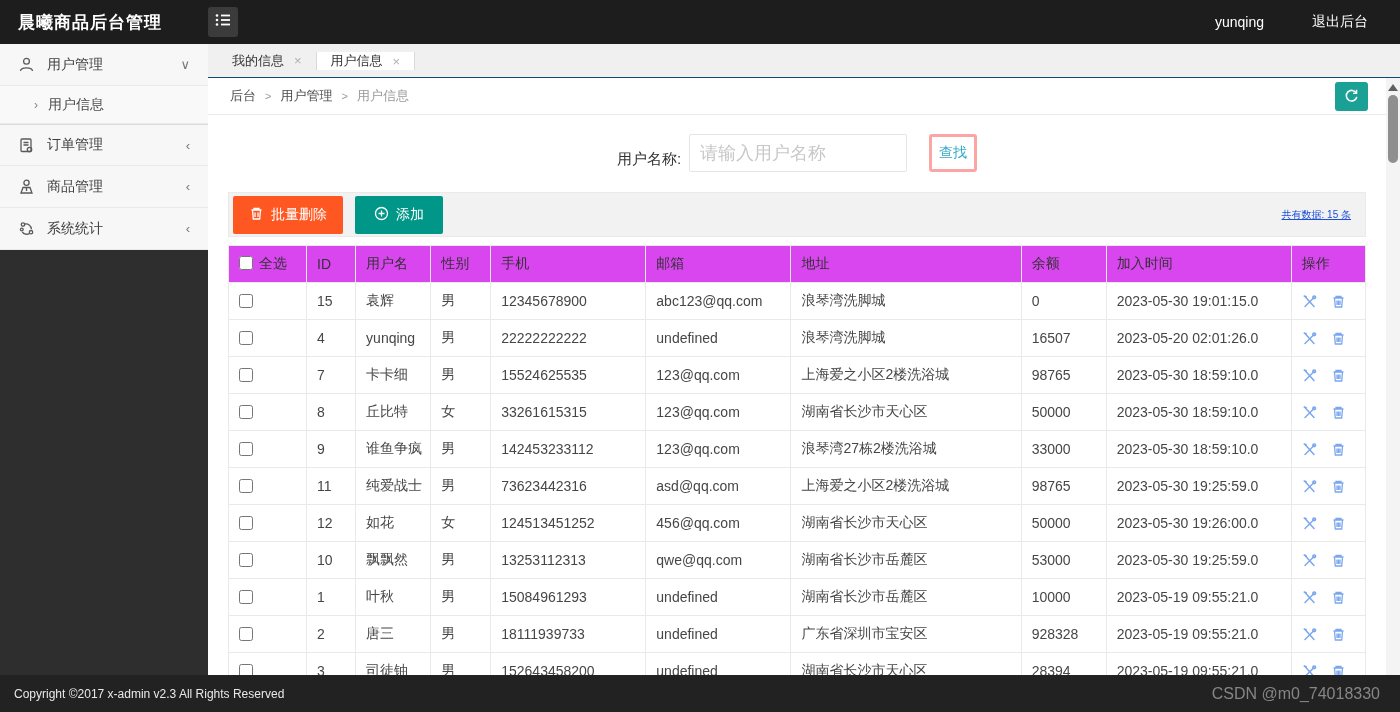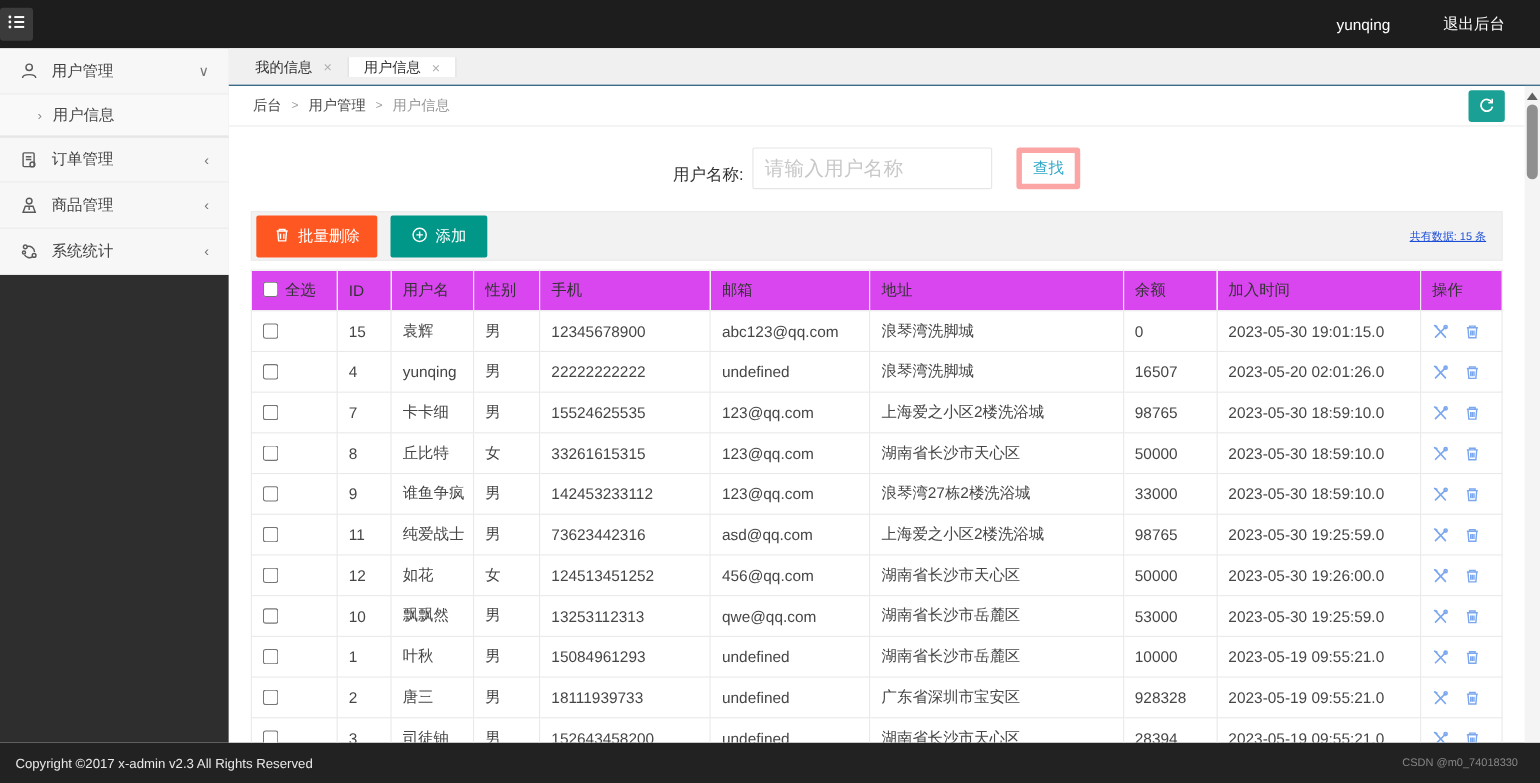--- a/index.html
+++ b/index.html
@@ -50,22 +50,22 @@
   .refresh-btn { position:absolute; right:18px; top:4px; width:33px; height:29px;
     background:#1aa094; border:none; border-radius:3px; cursor:pointer;
     display:flex; align-items:center; justify-content:center; }
 
   .search-row { display:flex; align-items:center; justify-content:center; margin-top:19px; }
   .search-label { font-size:15px; color:#333; margin-right:8px;margin-top:12px; }
   .search-input { width:218px; height:38px; border:1px solid #e5e5e5; border-radius:2px;
     padding:0 10px; font-size:18px; color:#333; outline:none;
     font-family:"Liberation Sans","DejaVu Sans",sans-serif; }
   .search-input::placeholder { color:#c8c8c8; }
-  .search-btn { margin-left:22px; width:58px; height:38px; background:#fff;
-    border:5px solid #fca5a5; border-radius:3px; color:#2fa8c8; font-size:14px; cursor:pointer; }
+  .search-btn { margin-left:22px; width:48px; height:38px; background:#fff;
+    border:3px solid #fca5a5; border-radius:3px; color:#2fa8c8; font-size:14px; cursor:pointer; }
 
   .toolbar { margin:20px 20px 8px 20px; height:45px; background:#f2f2f2;
     border:1px solid #eaeaea; display:flex; align-items:center; padding:0 2px; }
   .btn { height:38px; border:none; border-radius:2px; color:#fff; font-size:14px;
     display:flex; align-items:center; gap:7px; padding:0 16px; cursor:pointer; margin-left:2px; }
   .btn-del { background:#ff5722; }
   .btn-add { background:#009688; margin-left:12px; padding:0 19px; }
   .btn svg { width:15px; height:15px; }
   .count { margin-left:auto; font-size:10px; color:#1d4ed8; padding-right:12px;text-decoration:underline; }
 
@@ -81,26 +81,27 @@
 
   
   .vscroll { position:absolute; right:0; top:0; bottom:0; width:14px; background:#f4f4f4; }
   .vs-up { width:0; height:0; margin:6px auto 4px auto; border-left:5px solid transparent;
     border-right:5px solid transparent; border-bottom:7px solid #606060; cursor:pointer; }
   .vs-thumb { width:10px; margin:0 auto; height:68px; background:#8f8f8f; border-radius:6px; cursor:grab; }
 
   
   .footer { height:37px; background:#222; display:flex; align-items:center;
     padding:16px 14px; color:#e8e8e8; font-size:12px; }
-  .watermark { margin-left:auto; color:#868686; font-size:10px; padding-right:6px; }
+  .watermark { margin-left:auto; color:#868686; font-size:16px; padding-right:6px; }
 </style>
 </head>
 <body>
 
 <div class="topbar">
+  <div class="brand">晨曦商品后台管理</div>
   <div class="hamburger">
     <span>
       <svg width="16" height="14" viewBox="0 0 16 14">
         <circle cx="2" cy="2.5" r="1.3" fill="#fff"></circle>
           <rect x="6" y="1.6" width="9" height="1.8" fill="#fff"></rect>
         <circle cx="2" cy="7" r="1.3" fill="#fff"></circle>
           <rect x="6" y="6.1" width="9" height="1.8" fill="#fff"></rect>
         <circle cx="2" cy="11.5" r="1.3" fill="#fff"></circle>
           <rect x="6" y="10.6" width="9" height="1.8" fill="#fff"></rect>
       </svg>

